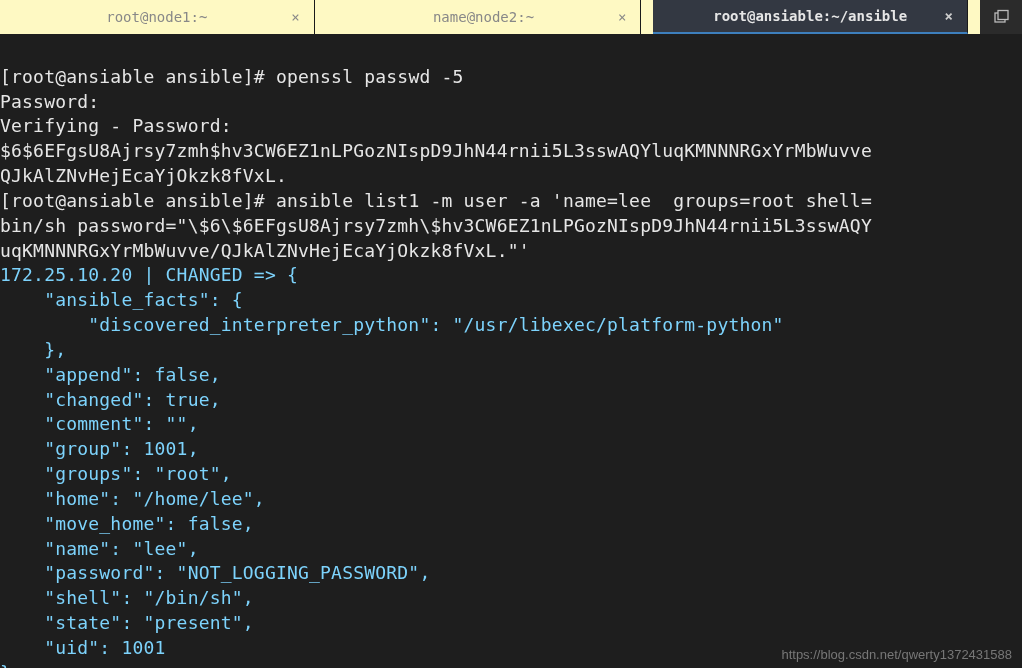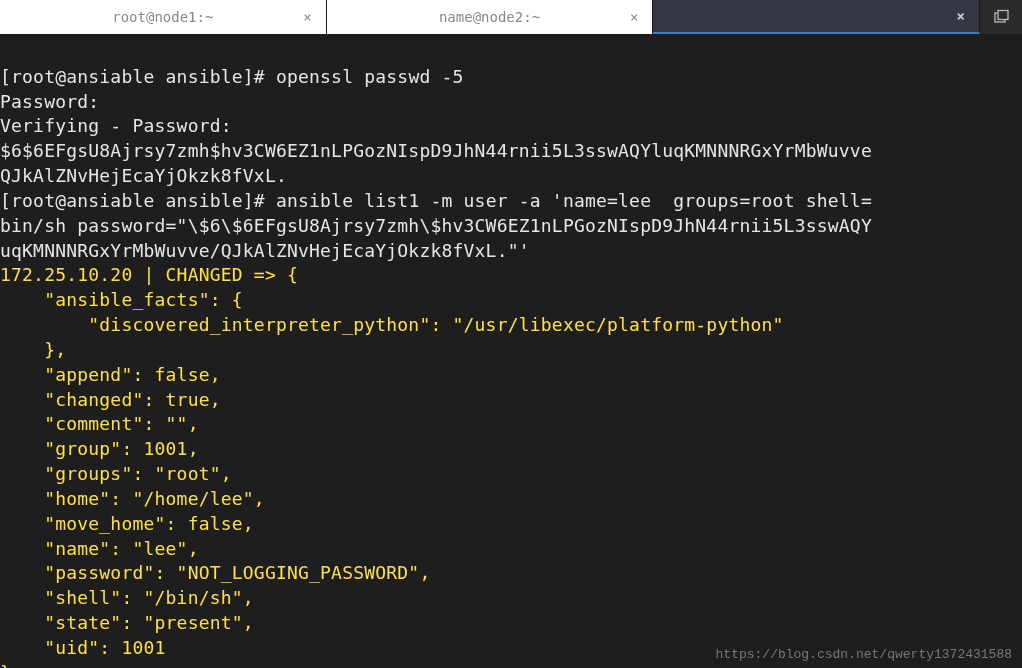--- a/index.html
+++ b/index.html
@@ -5,23 +5,24 @@
   * { box-sizing: border-box; margin: 0; padding: 0; }
   html, body { width: 1022px; height: 668px; overflow: hidden; }
   body {
     background: #1e1e1e;
     font-family: "DejaVu Sans Mono", "Liberation Mono", Consolas, monospace;
     font-size: 18px;
     color: #d0d0d0;
   }
   .tabbar {
     height: 34px;
-    background: #ffffff;
+    background: #fef9c3;
     display: flex;
     align-items: stretch;
+    gap: 12px;
   }
   .tab {
     flex: 1;
     display: flex;
     align-items: center;
     justify-content: center;
     position: relative;
     font-size: 14px;
     color: #888;
     cursor: pointer;
@@ -53,44 +54,45 @@
   }
   .terminal {
     padding: 6px 0 0 0;
     background: #1e1e1e;
     white-space: pre;
     line-height: 1.38;
     font-size: 18px;
     letter-spacing: 0.2px;
   }
   .white { color: #e6e6e6; }
-  .yellow { color: #fde047; }
+  .yellow { color: #7dd3fc; }
   .footer {
     position: absolute;
     right: 10px;
     bottom: 6px;
     font-size: 13px;
     color: #777;
-    font-family: Liberation Mono, monospace;
+    font-family: Liberation Sans, sans-serif;
     margin-top: 20px;
   }
 </style>
 </head>
 <body>
 
 <div class="tabbar">
   <div class="tab">
     <span>root@node1:~</span>
     <span class="close">×</span>
   </div>
   <div class="tab">
     <span>name@node2:~</span>
     <span class="close">×</span>
   </div>
   <div class="tab active">
+    <span>root@ansiable:~/ansible</span>
     <span class="close">×</span>
   </div>
   <div class="newtab">
     <svg width="16" height="16" viewBox="0 0 16 16">
       <rect x="2" y="4" width="10" height="9" fill="none" stroke="#bbb" stroke-width="1.3"></rect>
       <rect x="5" y="1.5" width="10" height="9" fill="#2b2b2b" stroke="#bbb" stroke-width="1.3"></rect>
     </svg>
   </div>
 </div>
 

